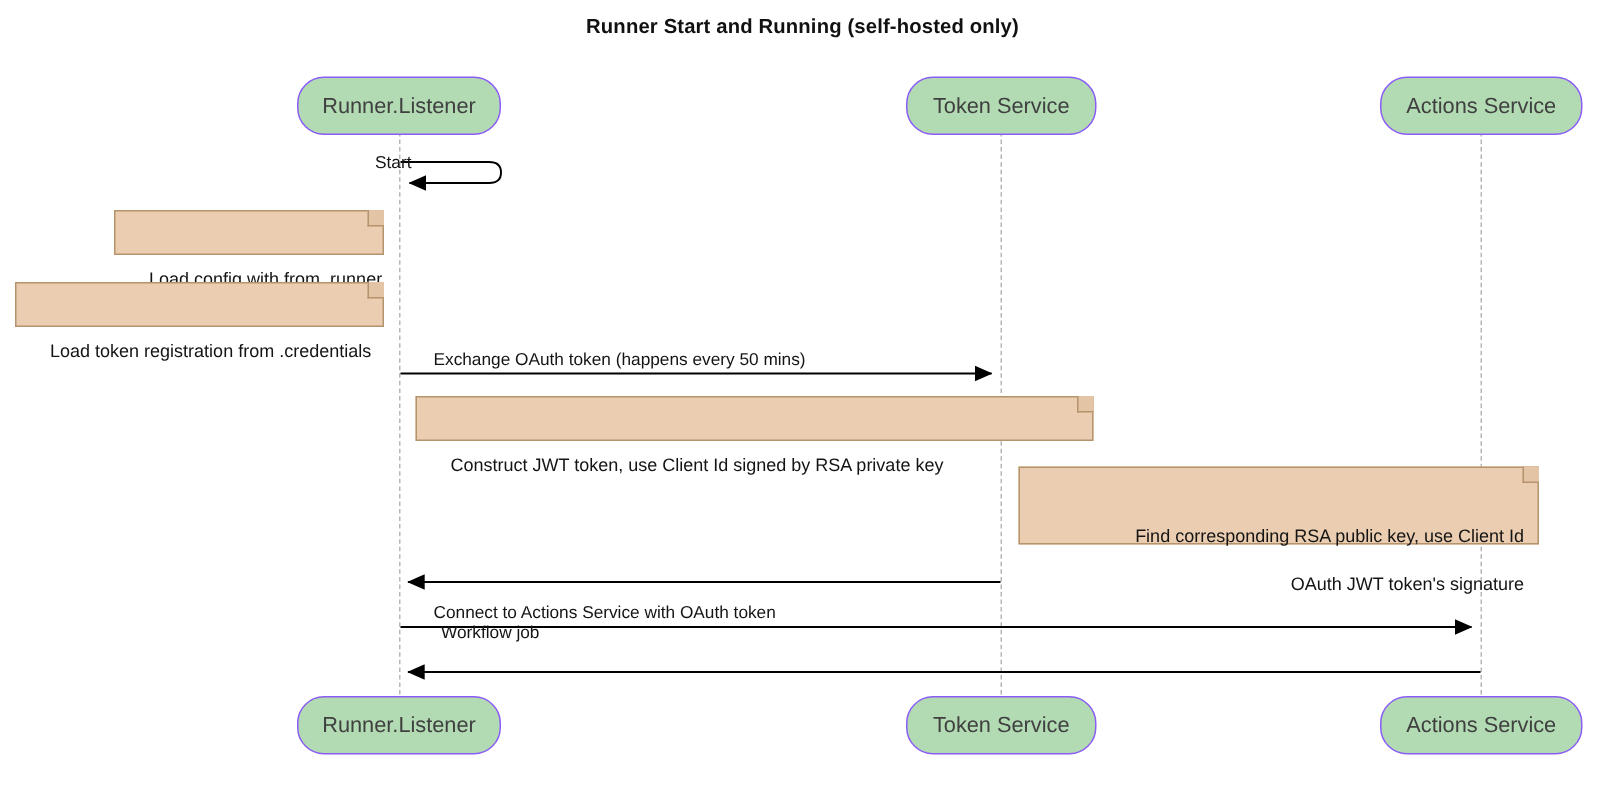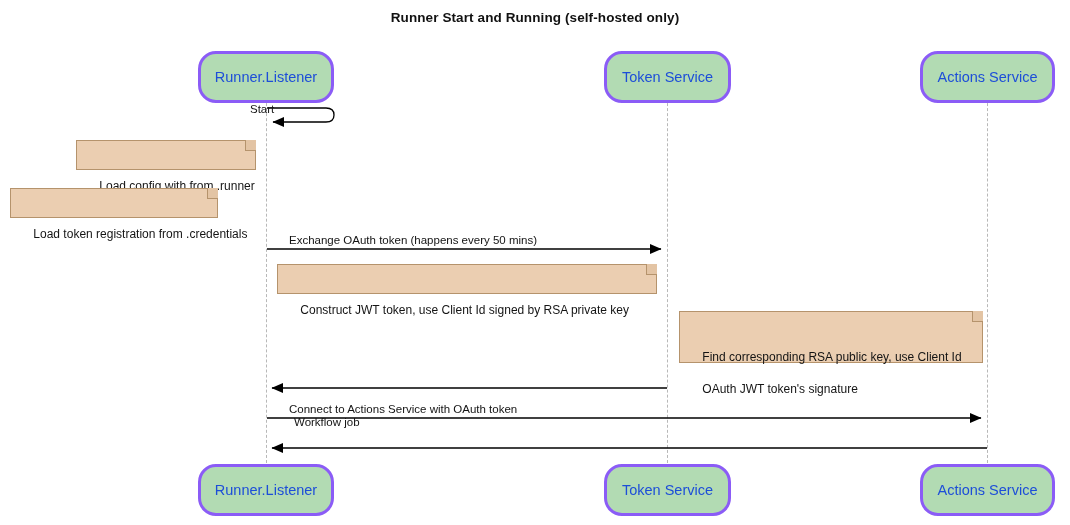--- a/index.html
+++ b/index.html
@@ -39,29 +39,29 @@
     position: absolute;
     width: 0;
     border-left: 1px dashed #b8b8b8;
     top: 88px;
     height: 375px;
   }
 
   
   .participant {
     position: absolute;
-    height: 52px;
+    height: 39px;
     background: #b2dbb3;
-    border: 3px solid #8b5cf6;
+    border: 1px solid #8b5cf6;
     border-radius: 18px;
     display: flex;
     align-items: center;
     justify-content: center;
     font-size: 14.5px;
-    color: #1d4ed8;
+    color: #404040;
     box-sizing: border-box;
     white-space: nowrap;
   }
 
   
   .note {
     position: absolute;
     background: #ebceb1;
     border: 1px solid #b5936c;
     box-sizing: border-box;
@@ -163,29 +163,29 @@
 
   <div class="msg-label centered" style="left:267px; top:403px; width:714px;">Connect to Actions Service with OAuth token</div>
 
   <div class="msg-label centered" style="left:272px; top:416px; width:715px;">Workflow job</div>
 
   <div class="note" style="left:76px; top:140px; width:180px; height:30px;">
     <span class="fold"></span>
     <span>Load config with from .runner</span>
   </div>
 
-  <div class="note" style="left:10px; top:188px; width:208px; height:30px;">
+  <div class="note" style="left:10px; top:188px; width:246px; height:30px;">
     <span class="fold"></span>
     <span>Load token registration from .credentials</span>
   </div>
 
-  <div class="note" style="left:277px; top:264px; width:380px; height:30px;">
+  <div class="note" style="left:277px; top:264px; width:452px; height:30px;">
     <span class="fold"></span>
     <span>Construct JWT token, use Client Id signed by RSA private key</span>
   </div>
 
-  <div class="note" style="left:679px; top:311px; width:304px; height:52px;">
+  <div class="note" style="left:679px; top:311px; width:347px; height:52px;text-align:right;">
     <span class="fold"></span>
     <span>Find corresponding RSA public key, use Client Id</span><br>
     <span>OAuth JWT token's signature</span>
   </div>
 
 </div>
 
 </body></html>

